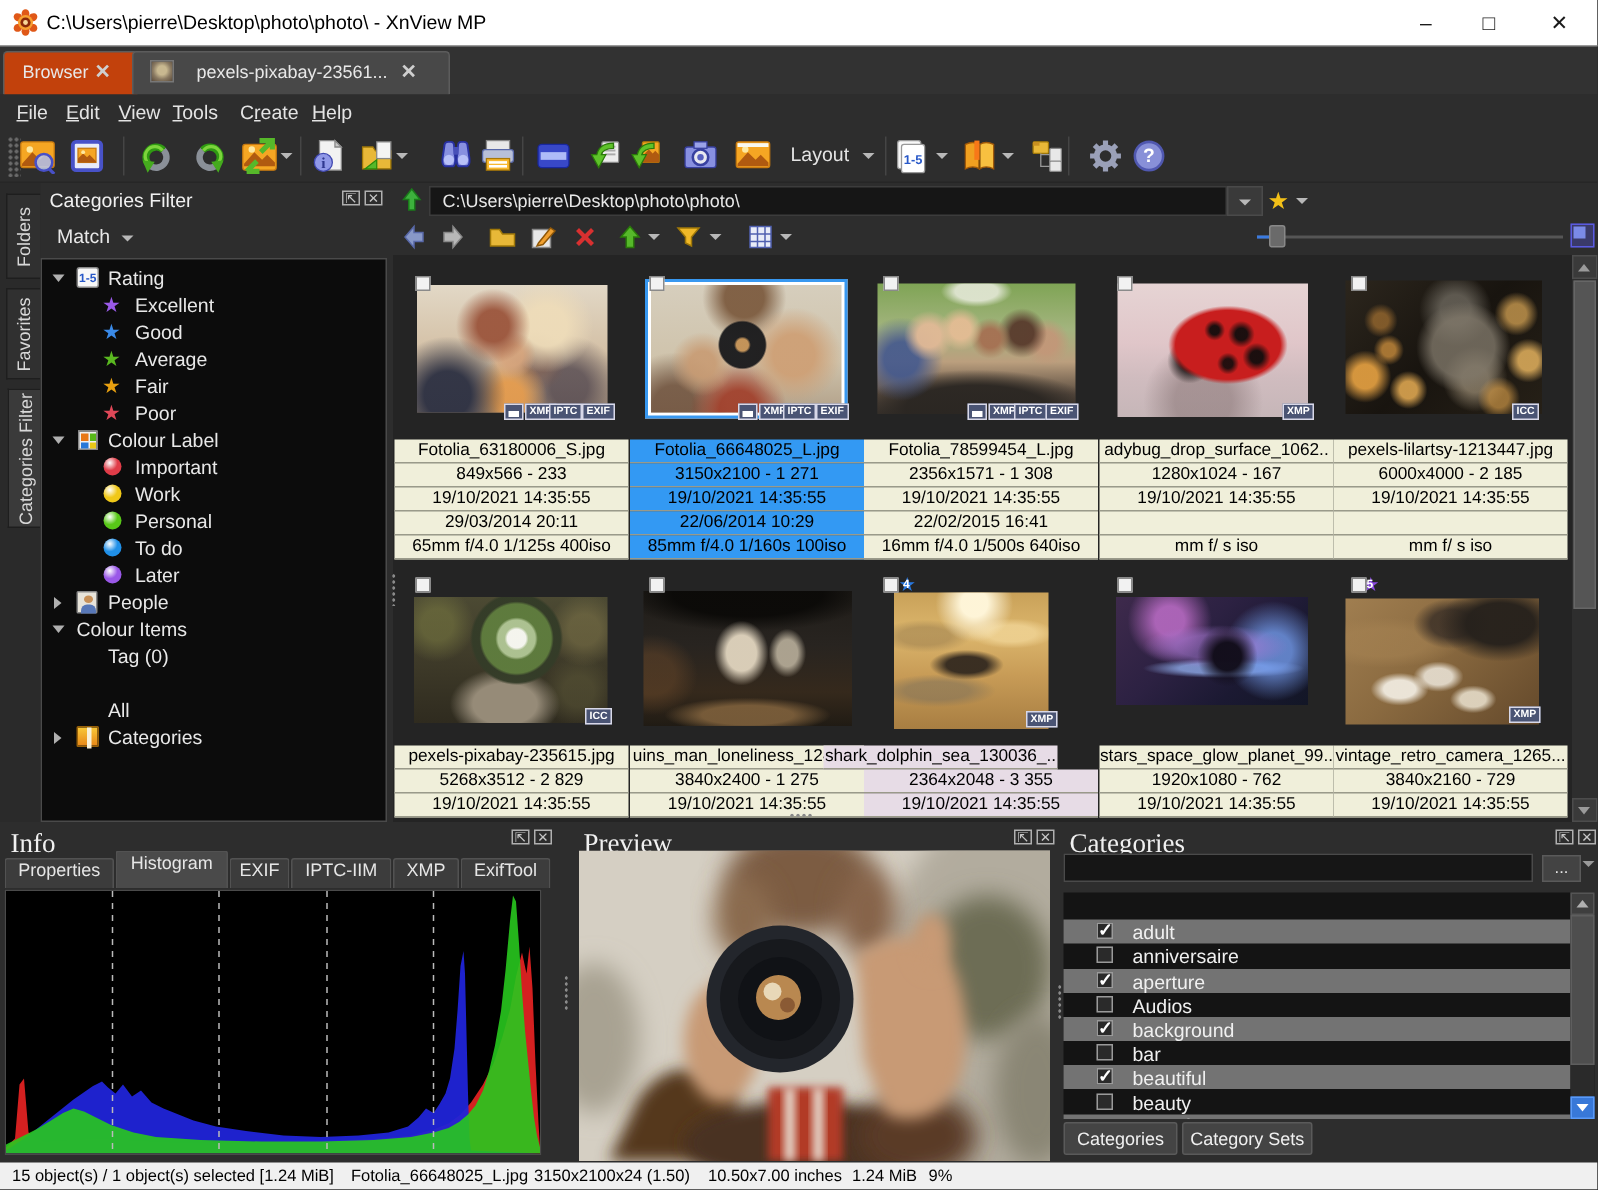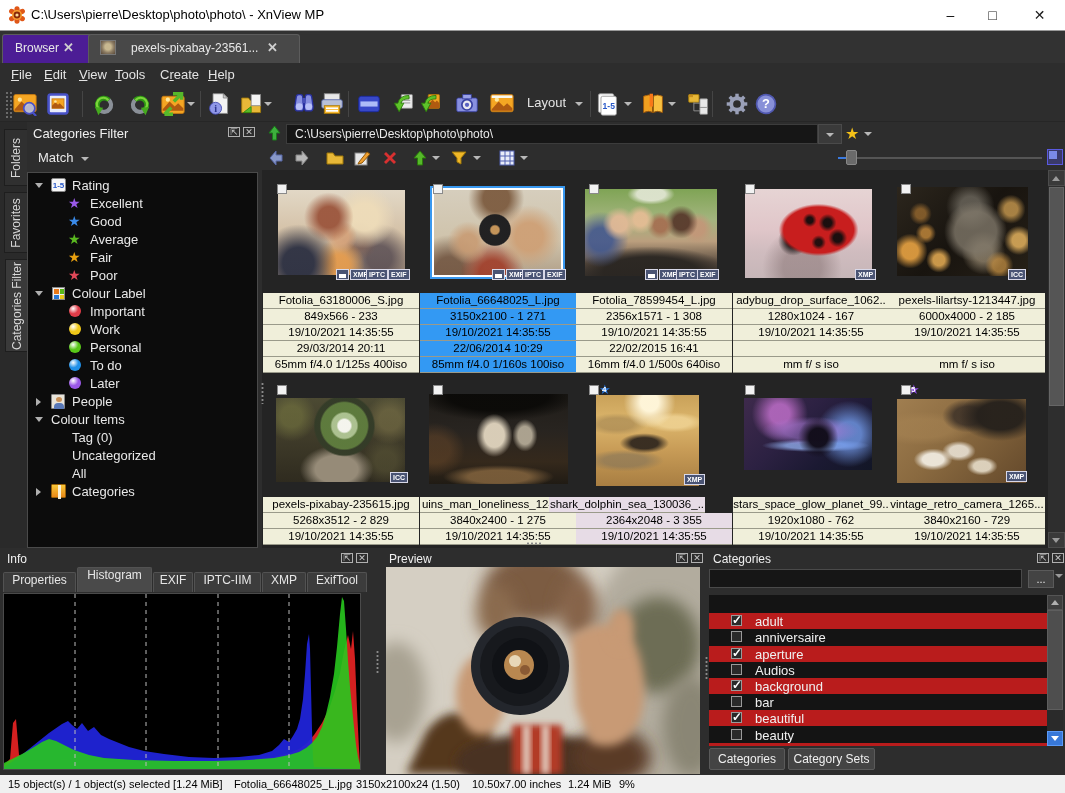--- a/index.html
+++ b/index.html
@@ -54,31 +54,31 @@
 #vscroll { left:1048px; top:170px; width:17px; height:378px; background:#2e2e2e; }
 .thumbimg { position:absolute; }
 .chk { position:absolute; width:10px; height:10px; background:#f2f2f2; border:1px solid #8a8a8a; z-index:6; }
 .badge { position:absolute; height:11px; background:#4a5474; border:1px solid #d8d8e8; color:#fff; font-size:7px; font-weight:bold; line-height:9px; padding:0 2px; }
 .mrow { position:absolute; left:0; width:156px; height:16px; background:#f0efda; border-bottom:1px solid #9a9a8a; color:#000; font-size:11.5px; text-align:center; line-height:15px; white-space:nowrap; overflow:hidden; }
 .mrow.sel { background:#3399f3; }
 .mrow.lav { background:#e7dce6; }
 
 
 #bottom { left:0; top:548px; width:1065px; height:227px; background:#2d2d2d; }
-.phead { position:absolute; color:#f0f0f0; font-size:12px; }
+.phead { position:absolute; color:#f0f0f0; font-size:18px;font-family:Liberation Serif, serif; }
 .picon { position:absolute; width:12px; height:10px; border:1px solid #b0b0b0; color:#c8c8c8; font-size:9px; line-height:9px; text-align:center; }
 .itab { position:absolute; top:24px; height:20px; background:#3c3c3c; border:1px solid #525252; border-bottom:none; border-radius:2px 2px 0 0; color:#e6e6e6; font-size:12px; text-align:center; }
 .itab.act { top:19px; height:25px; background:#4a4a4a; }
 #histbox { position:absolute; left:3px; top:45px; width:358px; height:177px; background:#000; border:1px solid #4a4a4a; }
 #previmg { position:absolute; left:386px; top:19px; width:314px; height:207px; }
 #catpanel { position:absolute; left:706px; top:0; width:359px; height:227px; }
 #catinput { position:absolute; left:3px; top:21px; width:313px; height:19px; background:#161616; border:1px solid #4a4a4a; }
 #catlist { position:absolute; left:3px; top:47px; width:354px; height:151px; background:#141414; }
 .crow { position:absolute; left:0; width:338px; height:16px; color:#f0f0f0; font-size:13px; }
-.crow.odd { background:#b91c1c; }
+.crow.odd { background:#737373; }
 .cbx { position:absolute; left:22px; top:2px; width:11px; height:11px; background:#2a2a2a; border:1px solid #9a9a9a; }
 .cbx.on::after { content:"\2713"; position:absolute; left:0px; top:-3px; color:#fff; font-size:12px; font-weight:bold; }
 .ctext { position:absolute; left:46px; top:1px; }
 .cbtn { position:absolute; top:200px; height:22px; background:#444444; border:1px solid #5a5a5a; border-radius:2px; color:#f0f0f0; font-size:12px; text-align:center; line-height:20px; }
 
 
 #statusbar { left:0; top:775px; width:1065px; height:18px; background:#f0f0f0; color:#000; font-size:11px; line-height:17px; }
 #statusbar span { position:absolute; top:1px; white-space:nowrap; }
 
 .scrollbtn { position:absolute; background:#3a3a3a; border:1px solid #4c4c4c; }
@@ -100,21 +100,21 @@
   <circle cx="9" cy="9" r="5" fill="#f8a030"></circle>
   <circle cx="9" cy="9" r="3.4" fill="#8a2808"></circle>
   <circle cx="9" cy="9" r="1.6" fill="#f8d898"></circle>
 </svg>
 <div id="titletext" class="abs">C:\Users\pierre\Desktop\photo\photo\ - XnView MP</div>
 <div class="winbtn abs" style="left:928px">–</div>
 <div class="winbtn abs" style="left:970px">□</div>
 <div class="winbtn abs" style="left:1017px">✕</div>
 
 <div id="tabbar" class="abs"></div>
-<div class="tab abs" style="left:2px;width:90px;background:#4c1d95">
+<div class="tab abs" style="left:2px;width:90px;background:#c2410c">
   <span style="position:absolute;left:12px;top:6px">Browser</span>
   <span class="tabx" style="position:absolute;left:60px;top:5px">✕</span>
 </div>
 <div class="tab abs" style="left:88px;width:212px">
   <span style="position:absolute;left:42px;top:6px">pexels-pixabay-23561...</span>
   <span class="tabx" style="position:absolute;left:178px;top:5px">✕</span>
 </div>
 <div class="abs" style="left:100px;top:40px;width:16px;height:15px;background:radial-gradient(circle at 50% 45%, #c8b890 0 30%, #8a7a62 60%, #5a4a3a 100%);border:1px solid #777"></div>
 
 <div id="menubar" class="abs">
@@ -346,23 +346,20 @@
             <div style="position:absolute;left:2px;top:8px;width:10px;height:6px;border-radius:4px 4px 0 0;background:#5878b8"></div>
           </div>
           <span style="position:absolute;left:44px;top:1px">People</span>
         </div>
 <div class="trow" style="top:238px">
           <div class="exp expdown" style="left:7px;top:6px"></div>
           <span style="position:absolute;left:23px;top:1px">Colour Items</span>
         </div>
 <div class="trow" style="top:256px">
           <span style="position:absolute;left:44px;top:1px">Tag (0)</span>
-        </div>
-<div class="trow" style="top:274px">
-          <span style="position:absolute;left:44px;top:1px">Uncategorized</span>
         </div>
 <div class="trow" style="top:292px">
           <span style="position:absolute;left:44px;top:1px">All</span>
         </div>
 <div class="trow" style="top:310px">
           <div class="exp expright" style="left:8px;top:5px"></div>
           <div style="position:absolute;left:23px;top:1px;width:15px;height:14px;background:linear-gradient(#f8c838,#e88818);border:1px solid #986008;border-radius:1px">
             <div style="position:absolute;left:6px;top:0px;width:3px;height:14px;background:#f8f0d8"></div>
           </div>
           <span style="position:absolute;left:44px;top:1px">Categories</span>

